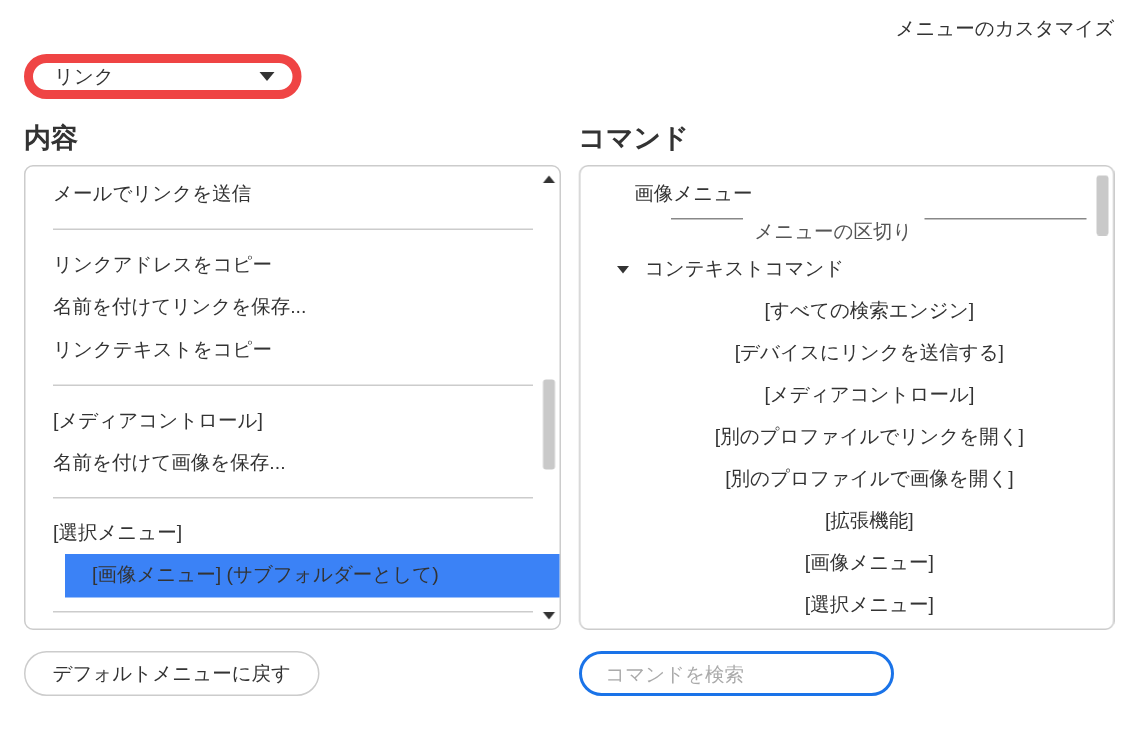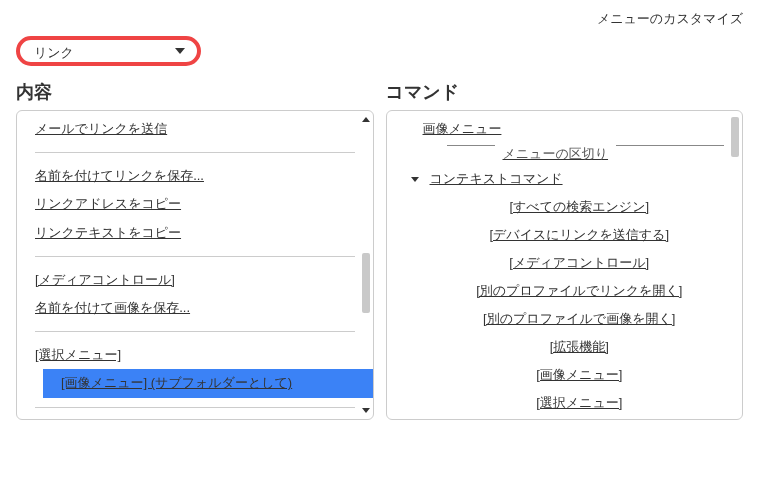--- a/index.html
+++ b/index.html
@@ -19,21 +19,21 @@
   .header-title {
     font-weight: 400;
     font-size: 13px;
     margin-bottom: 8px;
     text-align: right;
   }
   .dropdown {
     position: relative;
     width: 185px;
     height: 30px;
-    border: 4px solid #ef4444;
+    border: 6px solid #ef4444;
     border-radius: 16px;
     display: flex;
     align-items: flex-end;
     padding: 0 14px;
     cursor: pointer;
     margin-bottom: 14px;
   }
   .dropdown .chevron {
     position: absolute;
     right: 12px;
@@ -64,21 +64,20 @@
     border: 1px solid #ccc;
     border-radius: 6px;
     overflow: hidden;
     background: #fff;
   }
   .listbox-inner {
     position: absolute;
     inset: 0;
     overflow-y: auto;
     padding: 4px 0;
-    text-decoration: underline;
   }
   .scrollbar-track {
     position: absolute;
     right: 2px;
     top: 2px;
     bottom: 2px;
     width: 10px;
     background: transparent;
   }
   .scrollbar-thumb {
@@ -198,22 +197,22 @@
   </div>
 
   <div class="columns">
 
     <div class="col">
       <div class="col-title">内容</div>
       <div class="listbox">
         <div class="listbox-inner" id="left-list">
             <div class="item">メールでリンクを送信</div>
             <div class="divider"></div>
+            <div class="item">リンクアドレスをコピー</div>
             <div class="item">名前を付けてリンクを保存...</div>
-            <div class="item">リンクアドレスをコピー</div>
             <div class="item">リンクテキストをコピー</div>
             <div class="divider"></div>
             <div class="item">[メディアコントロール]</div>
             <div class="item">名前を付けて画像を保存...</div>
             <div class="divider"></div>
             <div class="item">[選択メニュー]</div>
             <div class="item selected">[画像メニュー] (サブフォルダーとして)</div>
             <div class="divider"></div>
             <div class="item">[拡張機能]</div>
           </div>
@@ -248,14 +247,26 @@
             <div class="tree-child">[画像メニュー]</div>
             <div class="tree-child">[選択メニュー]</div>
           </div>
         <div class="scrollbar-track">
           <div class="scrollbar-thumb" style="top:4px;height:40px"></div>
         </div>
       </div>
     </div>
   </div>
 
+  <div class="footer">
+    <div class="col">
+      <div class="pill-button">
+        <span>デフォルトメニューに戻す</span>
+      </div>
+    </div>
+    <div class="col">
+      <div class="search-input">
+        <input type="text" placeholder="コマンドを検索" style="">
+      </div>
+    </div>
+  </div>
 
 </div>
 
 </body></html>

